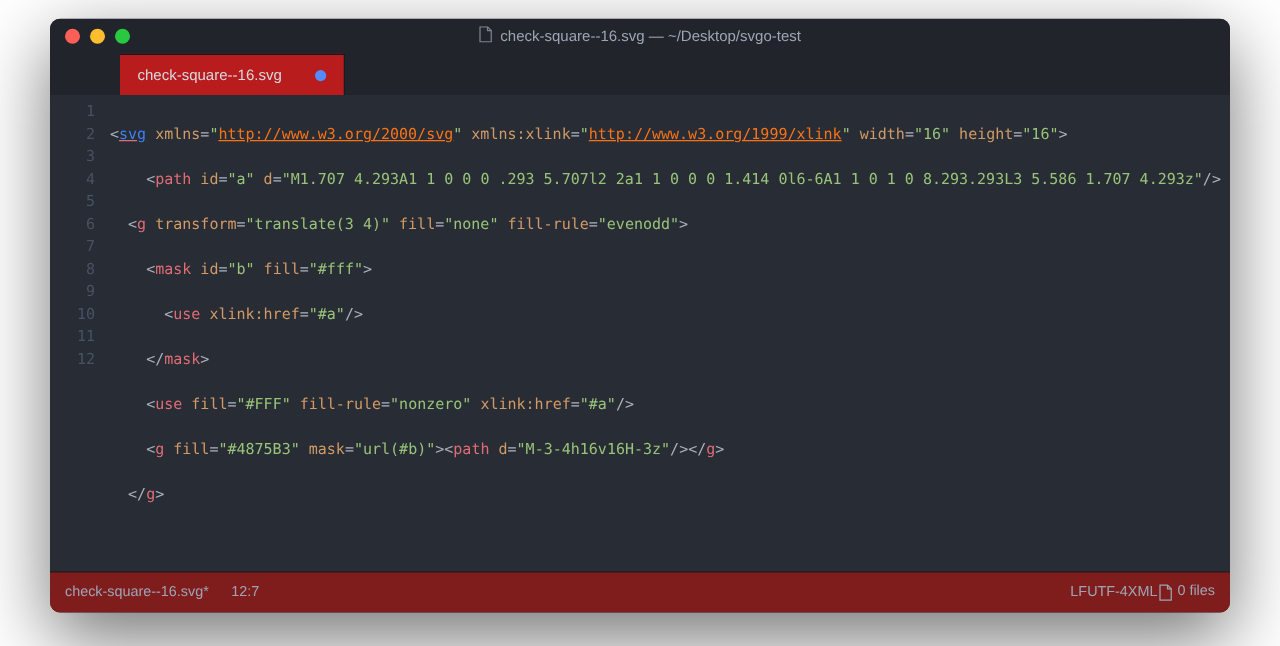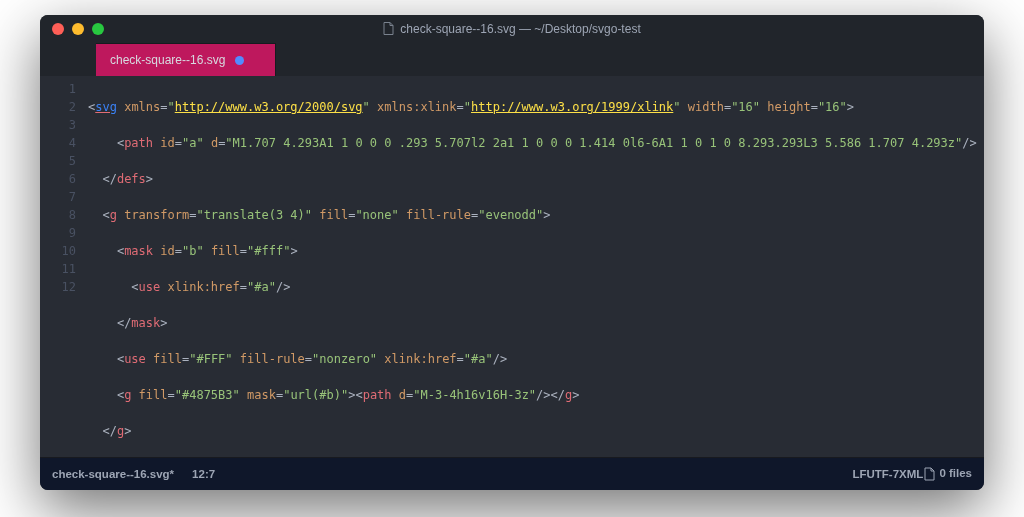--- a/index.html
+++ b/index.html
@@ -20,51 +20,51 @@
     position:absolute; left:0; right:0; text-align:center; font-size:12px;
     color:#9da5b4; display:flex; align-items:center; justify-content:center; gap:6px;
     pointer-events:none;
   }
   .file-glyph { color:#7a828e; font-size:11px; }
   .tabbar {
     height: 33px; background: #21252b; display:flex; align-items:stretch; padding-left:56px;
     flex:0 0 auto;
   }
   .tab {
-    display:flex; align-items:center; gap:10px; padding:0 14px; background:#be185d;
+    display:flex; align-items:center; gap:10px; padding:0 14px; background:#b91c1c;
     color:#d7dae0; font-size:12px; border-top:1px solid #181a1f;
     border-right:1px solid #181a1f; position:relative; cursor:pointer;
-    min-width: 180px; 
+    min-width: 180px; justify-content: space-between;
   }
   .tab .dot { width:9px; height:9px; border-radius:50%; background:#528bff; }
   .editor {
     flex:1 1 auto; display:flex; overflow:hidden; font-size:12px; line-height:18px;
     font-family: Menlo, Consolas, "DejaVu Sans Mono", monospace;
   }
   .gutter {
     width:48px; background:#282c34; color:#495162; text-align:right; padding:4px 12px 0 0;
     user-select:none; flex:0 0 auto;
   }
   .gutter div { height:18px; }
   .code {
     flex:1 1 auto; padding:4px 8px 0 0; color:#abb2bf; white-space:pre; overflow:hidden;
   }
   .codeline { height:18px; }
   
   .red   { color:#e06c75; }          
   .orange{ color:#d19a66; }          
   .green { color:#98c379; }          
   .grey  { color:#abb2bf; }
-  .link  { color:#fde047; text-decoration: underline; cursor:pointer; }
+  .link  { color:#f97316; text-decoration: underline; cursor:pointer; }
   .redu  { color:#3b82f6; text-decoration: underline; text-decoration-color:#e06c75; }
 
   .statusbar {
-    height:26px; background:#0f172a; color:#9da5b4; font-size:11.5px;
+    height:26px; background:#7f1d1d; color:#9da5b4; font-size:11.5px;
     display:flex; align-items:center; justify-content:space-between;
-    padding:16px 12px; flex:0 0 auto; border-top:1px solid #181a1f;font-weight:bold;
+    padding:16px 12px; flex:0 0 auto; border-top:1px solid #181a1f;
   }
   .status-left { display:flex; gap:18px; align-items:center; }
   .status-right{ display:flex; gap:0; align-items:center; }
   .status-right span { cursor:pointer; }
 </style>
 </head>
 <body>
 
 <div class="window">
 
@@ -103,40 +103,39 @@
       <div>7</div>
       <div>8</div>
       <div>9</div>
       <div>10</div>
       <div>11</div>
       <div>12</div>
     </div>
     <div class="code">
 <div class="codeline"><span class="grey">&lt;</span><span class="redu">svg</span><span> </span><span class="orange">xmlns</span><span class="grey">=</span><span class="green">"</span><span class="link">http://www.w3.org/2000/svg</span><span class="green">"</span><span> </span><span class="orange">xmlns:xlink</span><span class="grey">=</span><span class="green">"</span><span class="link">http://www.w3.org/1999/xlink</span><span class="green">"</span><span> </span><span class="orange">width</span><span class="grey">=</span><span class="green">"16"</span><span> </span><span class="orange">height</span><span class="grey">=</span><span class="green">"16"</span><span class="grey">&gt;</span></div>
 <div class="codeline"><span>    </span><span class="grey">&lt;</span><span class="red">path</span><span> </span><span class="orange">id</span><span class="grey">=</span><span class="green">"a"</span><span> </span><span class="orange">d</span><span class="grey">=</span><span class="green">"M1.707 4.293A1 1 0 0 0 .293 5.707l2 2a1 1 0 0 0 1.414 0l6-6A1 1 0 1 0 8.293.293L3 5.586 1.707 4.293z"</span><span class="grey">/&gt;</span></div>
-<div class="codeline"><span>  </span><span class="grey">&lt;/</span><span class="red">defs</span><span class="grey">&gt;</span></div>
 <div class="codeline"><span>  </span><span class="grey">&lt;</span><span class="red">g</span><span> </span><span class="orange">transform</span><span class="grey">=</span><span class="green">"translate(3 4)"</span><span> </span><span class="orange">fill</span><span class="grey">=</span><span class="green">"none"</span><span> </span><span class="orange">fill-rule</span><span class="grey">=</span><span class="green">"evenodd"</span><span class="grey">&gt;</span></div>
 <div class="codeline"><span>    </span><span class="grey">&lt;</span><span class="red">mask</span><span> </span><span class="orange">id</span><span class="grey">=</span><span class="green">"b"</span><span> </span><span class="orange">fill</span><span class="grey">=</span><span class="green">"#fff"</span><span class="grey">&gt;</span></div>
 <div class="codeline"><span>      </span><span class="grey">&lt;</span><span class="red">use</span><span> </span><span class="orange">xlink:href</span><span class="grey">=</span><span class="green">"#a"</span><span class="grey">/&gt;</span></div>
 <div class="codeline"><span>    </span><span class="grey">&lt;/</span><span class="red">mask</span><span class="grey">&gt;</span></div>
 <div class="codeline"><span>    </span><span class="grey">&lt;</span><span class="red">use</span><span> </span><span class="orange">fill</span><span class="grey">=</span><span class="green">"#FFF"</span><span> </span><span class="orange">fill-rule</span><span class="grey">=</span><span class="green">"nonzero"</span><span> </span><span class="orange">xlink:href</span><span class="grey">=</span><span class="green">"#a"</span><span class="grey">/&gt;</span></div>
 <div class="codeline"><span>    </span><span class="grey">&lt;</span><span class="red">g</span><span> </span><span class="orange">fill</span><span class="grey">=</span><span class="green">"#4875B3"</span><span> </span><span class="orange">mask</span><span class="grey">=</span><span class="green">"url(#b)"</span><span class="grey">&gt;</span><span class="grey">&lt;</span><span class="red">path</span><span> </span><span class="orange">d</span><span class="grey">=</span><span class="green">"M-3-4h16v16H-3z"</span><span class="grey">/&gt;</span><span class="grey">&lt;/</span><span class="red">g</span><span class="grey">&gt;</span></div>
 <div class="codeline"><span>  </span><span class="grey">&lt;/</span><span class="red">g</span><span class="grey">&gt;</span></div>
 
     </div>
   </div>
 
   <div class="statusbar">
     <div class="status-left">
       <span>check-square--16.svg*</span>
       <span>12:7</span>
     </div>
     <div class="status-right">
       <span>LF</span>
-      <span>UTF-7</span>
+      <span>UTF-4</span>
       <span>XML</span>
       <span style="display:flex;align-items:flex-start;gap:4px;">
         <svg width="12" height="14" viewBox="0 0 12 14">
             <path fill="none" stroke="#9da5b4" stroke-width="1" d="M2 1h6l3 3v9H2z"></path>
             <path fill="none" stroke="#9da5b4" stroke-width="1" d="M8 1v3h3"></path>
           </svg>
         <span>0 files</span>
       </span>
     </div>
   </div>

